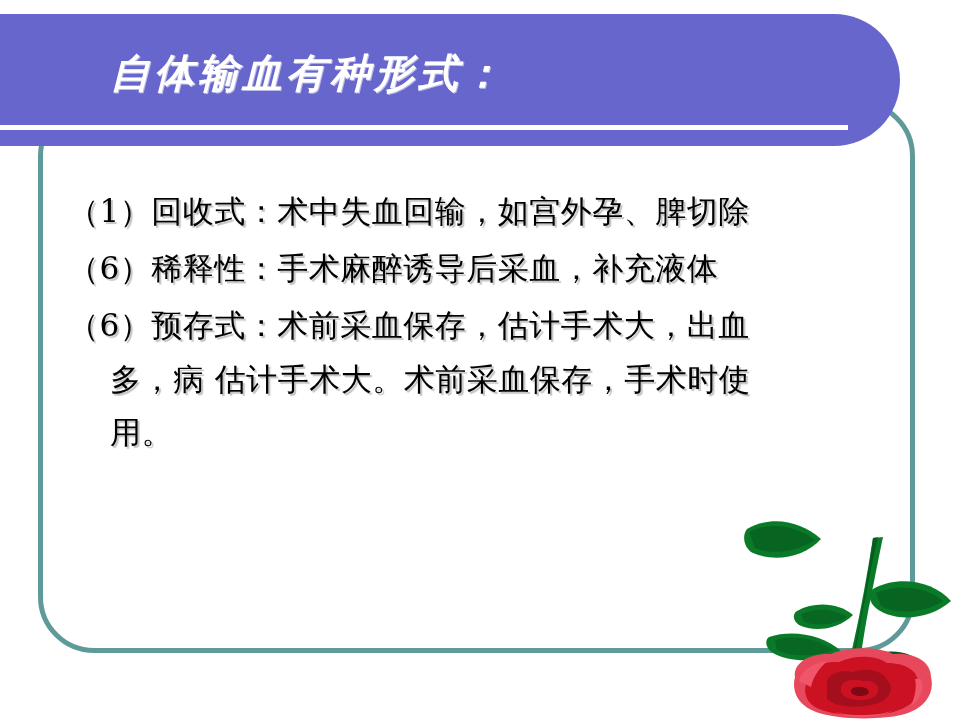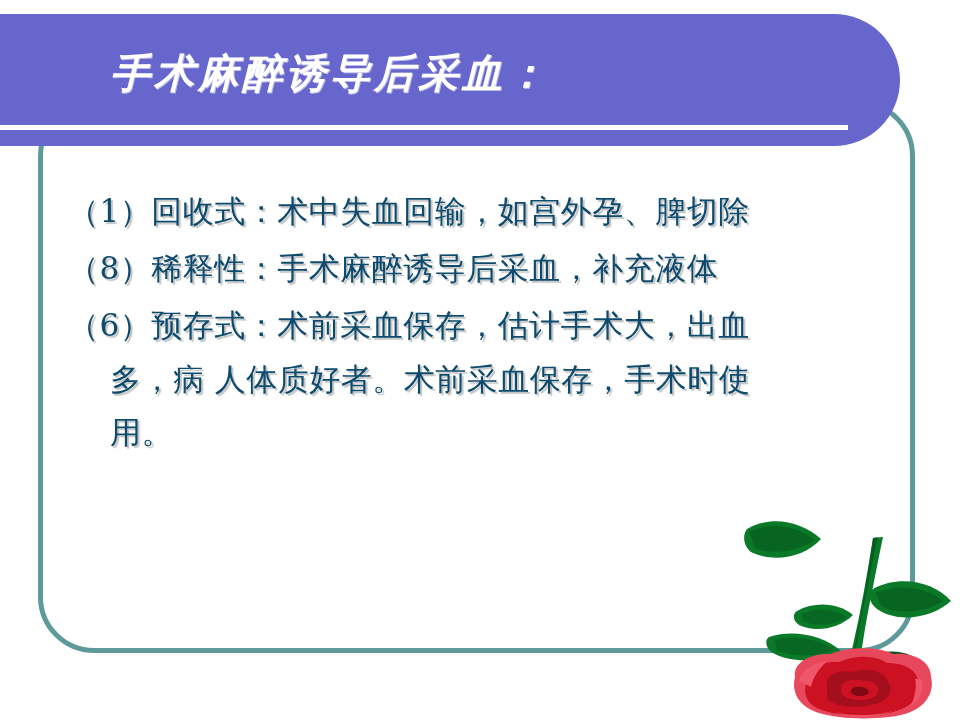--- a/index.html
+++ b/index.html
@@ -74,21 +74,21 @@
     text-shadow: 1px 1px 0 rgba(255,255,255,0.55);
   }
 
   
   .body-text {
     position: absolute;
     left: 68px;
     top: 186px;
     width: 820px;
     z-index: 2;
-    color: #0c4a6e;
+    color: #000000;
     font-family: "DejaVu Serif", "Liberation Serif", serif;
     font-size: 31px;
     line-height: 1.62;
   }
   .body-line {
     white-space: pre-wrap;
     text-shadow: 2px 2px 1px rgba(120,120,120,0.45);
     margin: 0 0 7px 0;
     letter-spacing: 0.5px;
   }
@@ -110,27 +110,27 @@
 </style>
 </head>
 <body>
 
 <div id="slide">
 
   <div class="frame"></div>
 
   <div class="header-band"></div>
   <div class="header-rule"></div>
-  <div class="header-title">手术麻醉诱导后采血：</div>
+  <div class="header-title">自体输血有种形式：</div>
 
   <div class="body-text">
     <p class="body-line">（1）回收式：术中失血回输，如宫外孕、脾切除</p>
-    <p class="body-line">（8）稀释性：手术麻醉诱导后采血，补充液体</p>
+    <p class="body-line">（6）稀释性：手术麻醉诱导后采血，补充液体</p>
     <p class="body-line">（6）预存式：术前采血保存，估计手术大，出血</p>
-    <p class="body-line cont">多，病 人体质好者。术前采血保存，手术时使</p>
+    <p class="body-line cont">多，病 估计手术大。术前采血保存，手术时使</p>
     <p class="body-line cont">用。</p>
   </div>
 
   <div class="rose">
     <svg width="225" height="215" viewBox="0 0 225 215" xmlns="http://www.w3.org/2000/svg">
 
       <path d="M138 33 C 132 70, 126 105, 118 140 C 114 156, 112 162, 110 168
                L 123 170 C 126 150, 130 120, 136 92 C 141 66, 145 46, 148 32 Z" fill="#0B7A28"></path>
       <path d="M138 33 C 133 70, 127 105, 120 140 C 116 156, 114 162, 112 168
                L 117 169 C 120 148, 125 118, 131 90 C 136 64, 140 44, 143 32 Z" fill="#06541B" opacity="0.75"></path>

